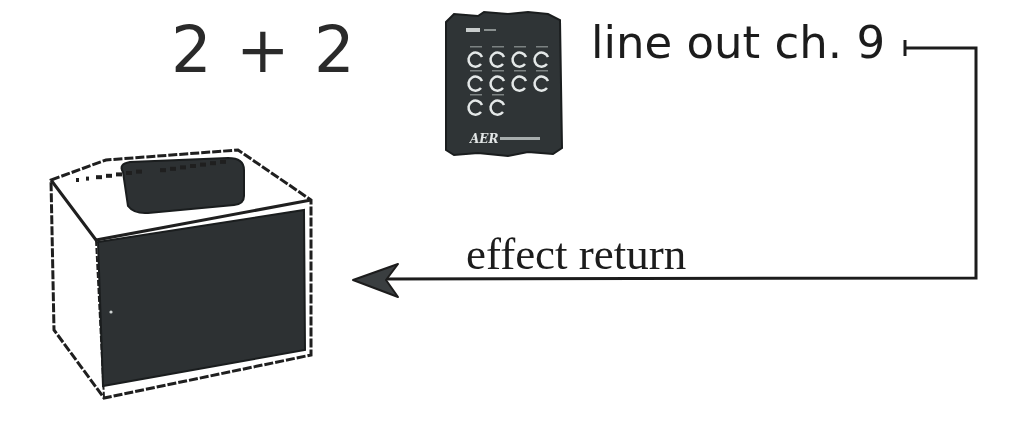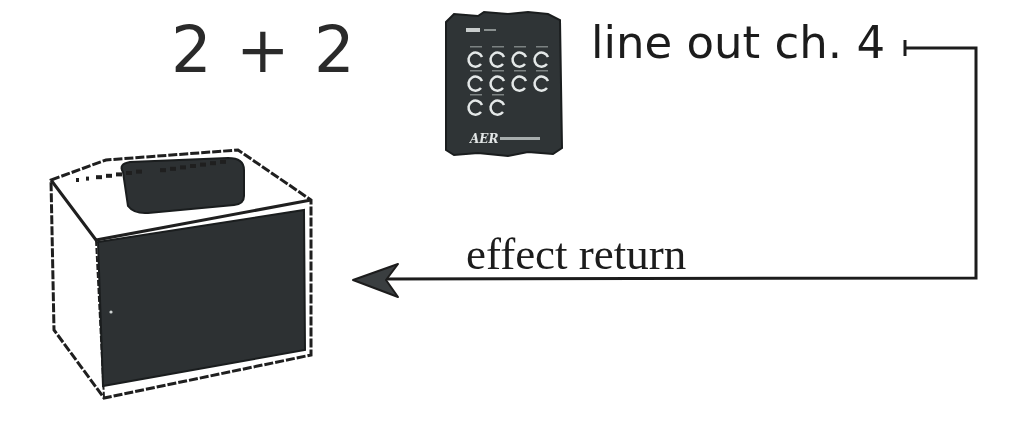--- a/index.html
+++ b/index.html
@@ -10,21 +10,21 @@
   .line-out-label { left: 583px; top: 20px; font-size: 45px; }
   .effect-return-label { left: 458px; top: 232px; font-size: 45px; font-family: Liberation Serif, serif; }
   svg { position: absolute; left: 0; top: 0; }
 </style>
 </head>
 <body>
 
 <div class="diagram">
 
   <div class="label config-label">2 + 2</div>
-  <div class="label line-out-label">line out ch. 4</div>
+  <div class="label line-out-label">line out ch. 9</div>
   <div class="label effect-return-label">effect return</div>
 
   <svg width="1024" height="441" viewBox="0 0 1024 441">
 
     <g>
       <path d="M438 22 L446 14 L470 16 L476 12 L500 14 L520 12 L540 14 L552 20 L554 148 L545 154 L520 152 L500 156 L470 153 L446 155 L438 150 Z" fill="#2f3436" stroke="#1a1d1e" stroke-width="2"></path>
       <rect x="458" y="28" width="14" height="4" fill="#c8cccc"></rect>
       <rect x="476" y="29" width="12" height="2" fill="#8a9090"></rect>
       <g id="knobs">
           <rect x="462" y="46" width="12" height="1.5" fill="#7c8282"></rect>

